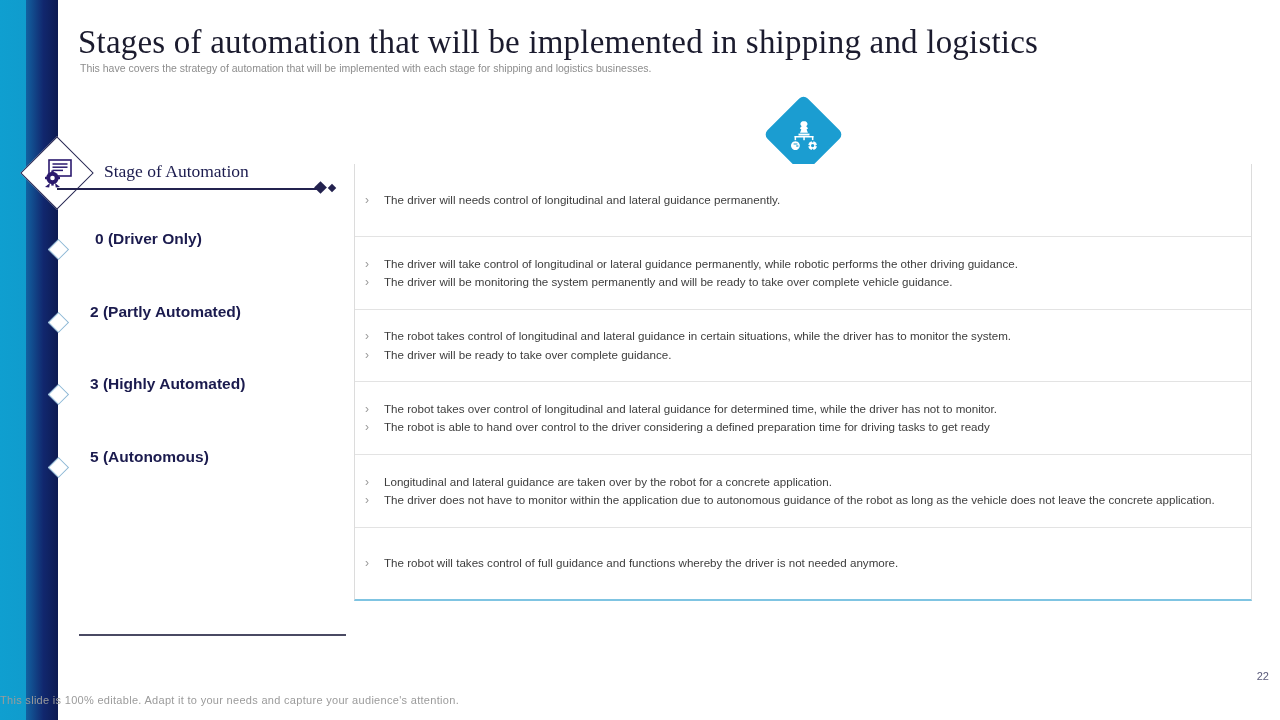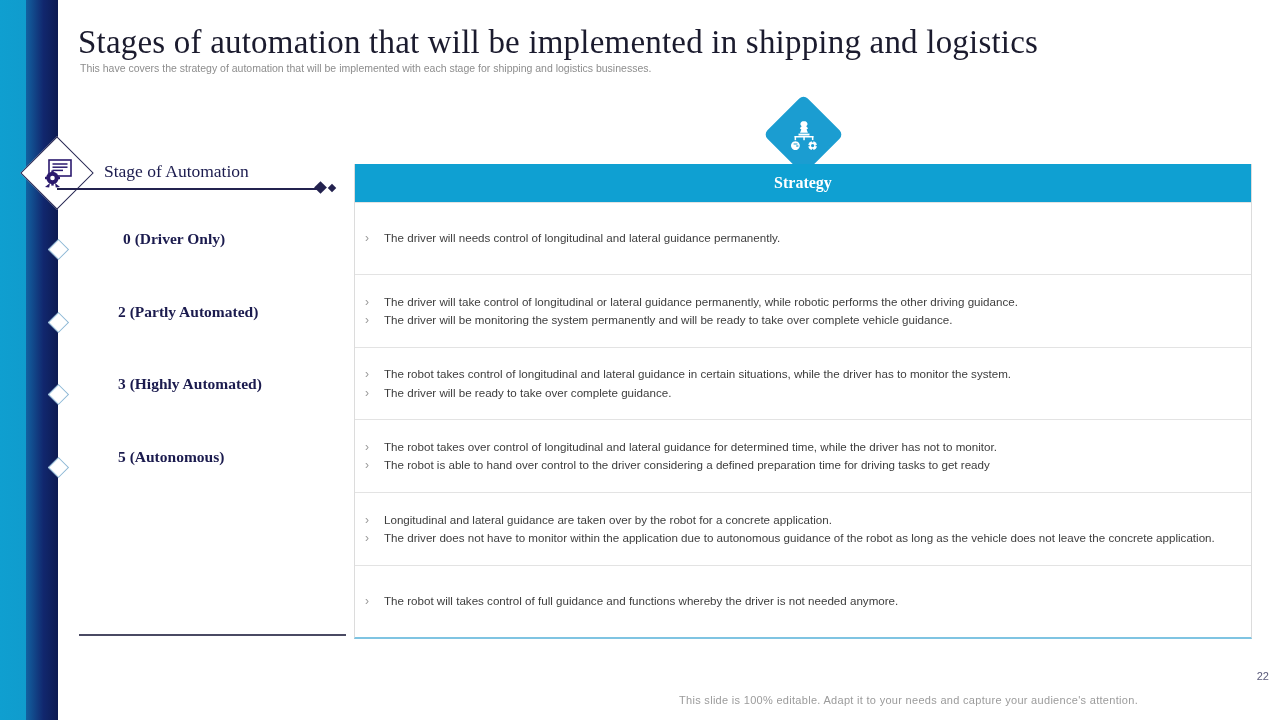--- a/index.html
+++ b/index.html
@@ -135,26 +135,25 @@
     position: absolute;
     left: 51px;
     width: 13px;
     height: 13px;
     background: #ffffff;
     border: 1px solid #8fb9d6;
     transform: rotate(45deg);
   }
   .stage-label {
     position: absolute;
-    font-family: Liberation Serif, serif;
+    font-family: Liberation Sans, sans-serif;
     font-weight: bold;
     font-size: 15.5px;
     color: #1b1b4e;
     white-space: nowrap;
-    margin-left: 28px;
   }
   .stage-bottom-rule {
     position: absolute;
     left: 79px;
     top: 634px;
     width: 267px;
     height: 2px;
     background: #4a4a63;
   }
 
@@ -225,21 +224,21 @@
     text-align: left;
   }
   .bullet-text { flex: 1 1 auto; }
 
   
   .footer-note {
     position: absolute;
     left: 0;
     top: 694px;
     width: 1138px;
-    text-align: right;
+    text-align: left;
     font-size: 11px;
     color: #9b9b9b;
     letter-spacing: 0.3px;
   }
   .page-number {
     position: absolute;
     right: 11px;
     top: 670px;
     font-size: 11px;
     color: #5a5a7a;
@@ -320,21 +319,20 @@
       <rect x="24.9" y="29.8" width="1.4" height="2"></rect>
       <rect x="20.6" y="25.9" width="2" height="1.4"></rect>
       <rect x="28.6" y="25.9" width="2" height="1.4"></rect>
       <path d="M6.6 24.4 h3.8 v1.2 h-3.8 z"></path>
       <path d="M9.2 26.4 h2.2 v1.2 h-2.2 z"></path>
     </g>
   </svg>
 </span>
 
 <div class="strategy-table">
-  <div class="strategy-head">Strategy</div>
 
   <div class="strategy-row" style="height:72px;">
     <div class="bullet-line">
       <span class="bullet-chev">›</span>
       <span class="bullet-text">The driver will needs control of longitudinal and lateral guidance permanently.</span>
     </div>
   </div>
 
   <div class="strategy-row" style="height:73px;">
     <div class="bullet-line">

